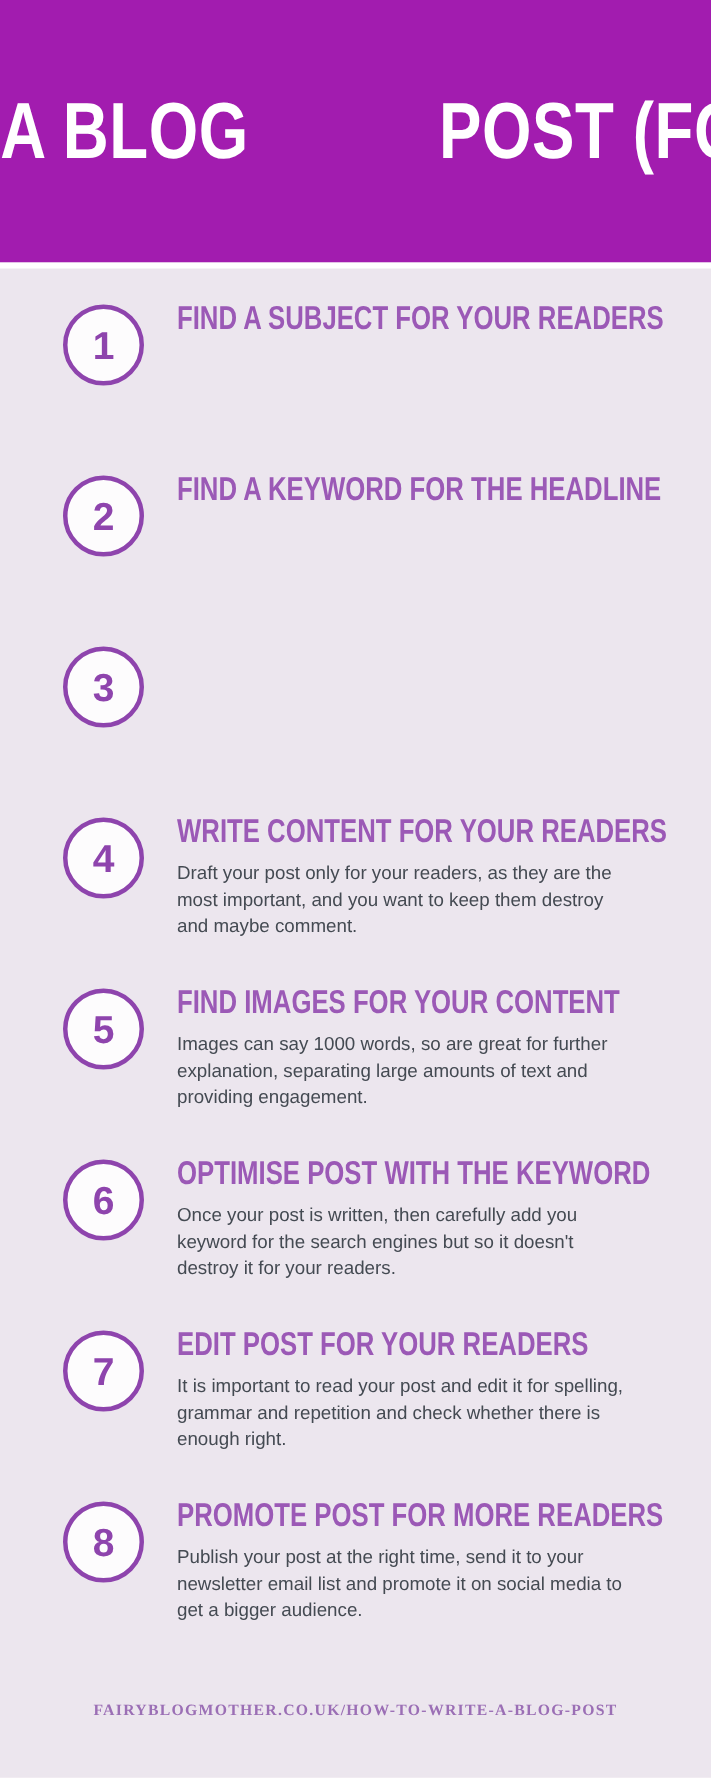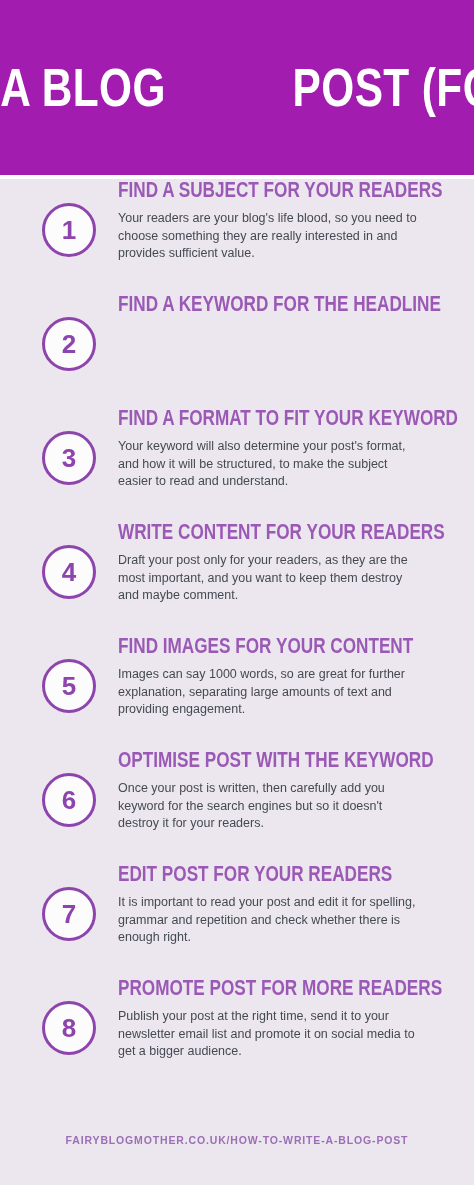--- a/index.html
+++ b/index.html
@@ -89,20 +89,21 @@
   .step-number {
     color: #8e44ad;
     font-family: "Liberation Sans", sans-serif;
     font-weight: bold;
     font-size: 26px;
     line-height: 1;
   }
   .step-body {
     flex: 1 1 auto;
     padding-left: 22px;
+    padding-top: 22px;
     min-width: 0;
   }
   .step-heading {
     color: #9b59b6;
     font-family: "Liberation Sans Narrow", "Liberation Sans", sans-serif;
     font-weight: bold;
     font-size: 22px;
     line-height: 22px;
     letter-spacing: 0px;
     text-transform: uppercase;
@@ -126,21 +127,21 @@
     left: 0;
     bottom: 0;
     width: 474px;
     height: 90px;
     display: flex;
     align-items: center;
     justify-content: center;
   }
   .footer-url {
     color: #9b6fb5;
-    font-family: Liberation Sans, sans-serif;
+    font-family: Liberation Serif, serif;
     font-weight: bold;
     font-size: 10.5px;
     letter-spacing: 0.85px;
     text-transform: uppercase;
     white-space: nowrap;
   }
 </style>
 </head>
 <body>
 
@@ -153,40 +154,35 @@
   <div class="header-divider"></div>
 
   <div class="steps">
 
     <div class="step">
       <div class="step-badge">
         <span class="step-number">1</span>
       </div>
       <div class="step-body">
         <div class="step-heading">FIND A SUBJECT FOR YOUR READERS</div>
-        <p class="step-text">Your readers are your blog's life blood, so you need to choose something they are really interested in and provides sufficient value.</p>
       </div>
     </div>
 
     <div class="step">
       <div class="step-badge">
         <span class="step-number">2</span>
       </div>
       <div class="step-body">
         <div class="step-heading">FIND A KEYWORD FOR THE HEADLINE</div>
       </div>
     </div>
 
     <div class="step">
       <div class="step-badge">
         <span class="step-number">3</span>
-      </div>
-      <div class="step-body">
-        <div class="step-heading">FIND A FORMAT TO FIT YOUR KEYWORD</div>
-        <p class="step-text">Your keyword will also determine your post's format, and how it will be structured, to make the subject easier to read and understand.</p>
       </div>
     </div>
 
     <div class="step">
       <div class="step-badge">
         <span class="step-number">4</span>
       </div>
       <div class="step-body">
         <div class="step-heading">WRITE CONTENT FOR YOUR READERS</div>
         <p class="step-text">Draft your post only for your readers, as they are the most important, and you want to keep them destroy and maybe comment.</p>

